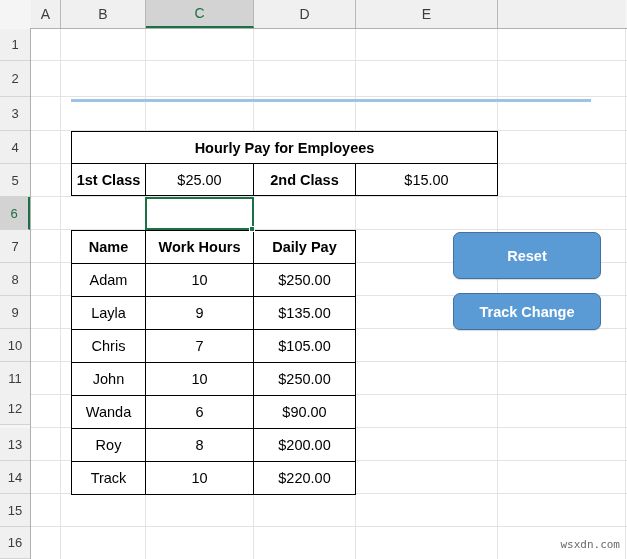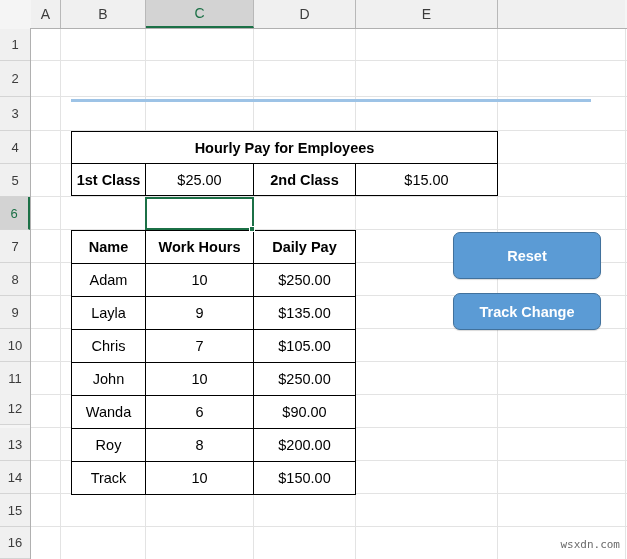--- a/index.html
+++ b/index.html
@@ -190,21 +190,21 @@
       <td>$90.00</td>
     </tr>
     <tr>
       <td>Roy</td>
       <td>8</td>
       <td>$200.00</td>
     </tr>
     <tr>
       <td>Track</td>
       <td>10</td>
-      <td>$150.00</td>
+      <td>$220.00</td>
     </tr>
   </tbody>
     </table>
 
   <div class="xl-btn" id="btn-reset">Reset</div>
   <div class="xl-btn" id="btn-track">Track Change</div>
 
   <div id="active-cell"></div>
   <div id="fill-handle"></div>
 

